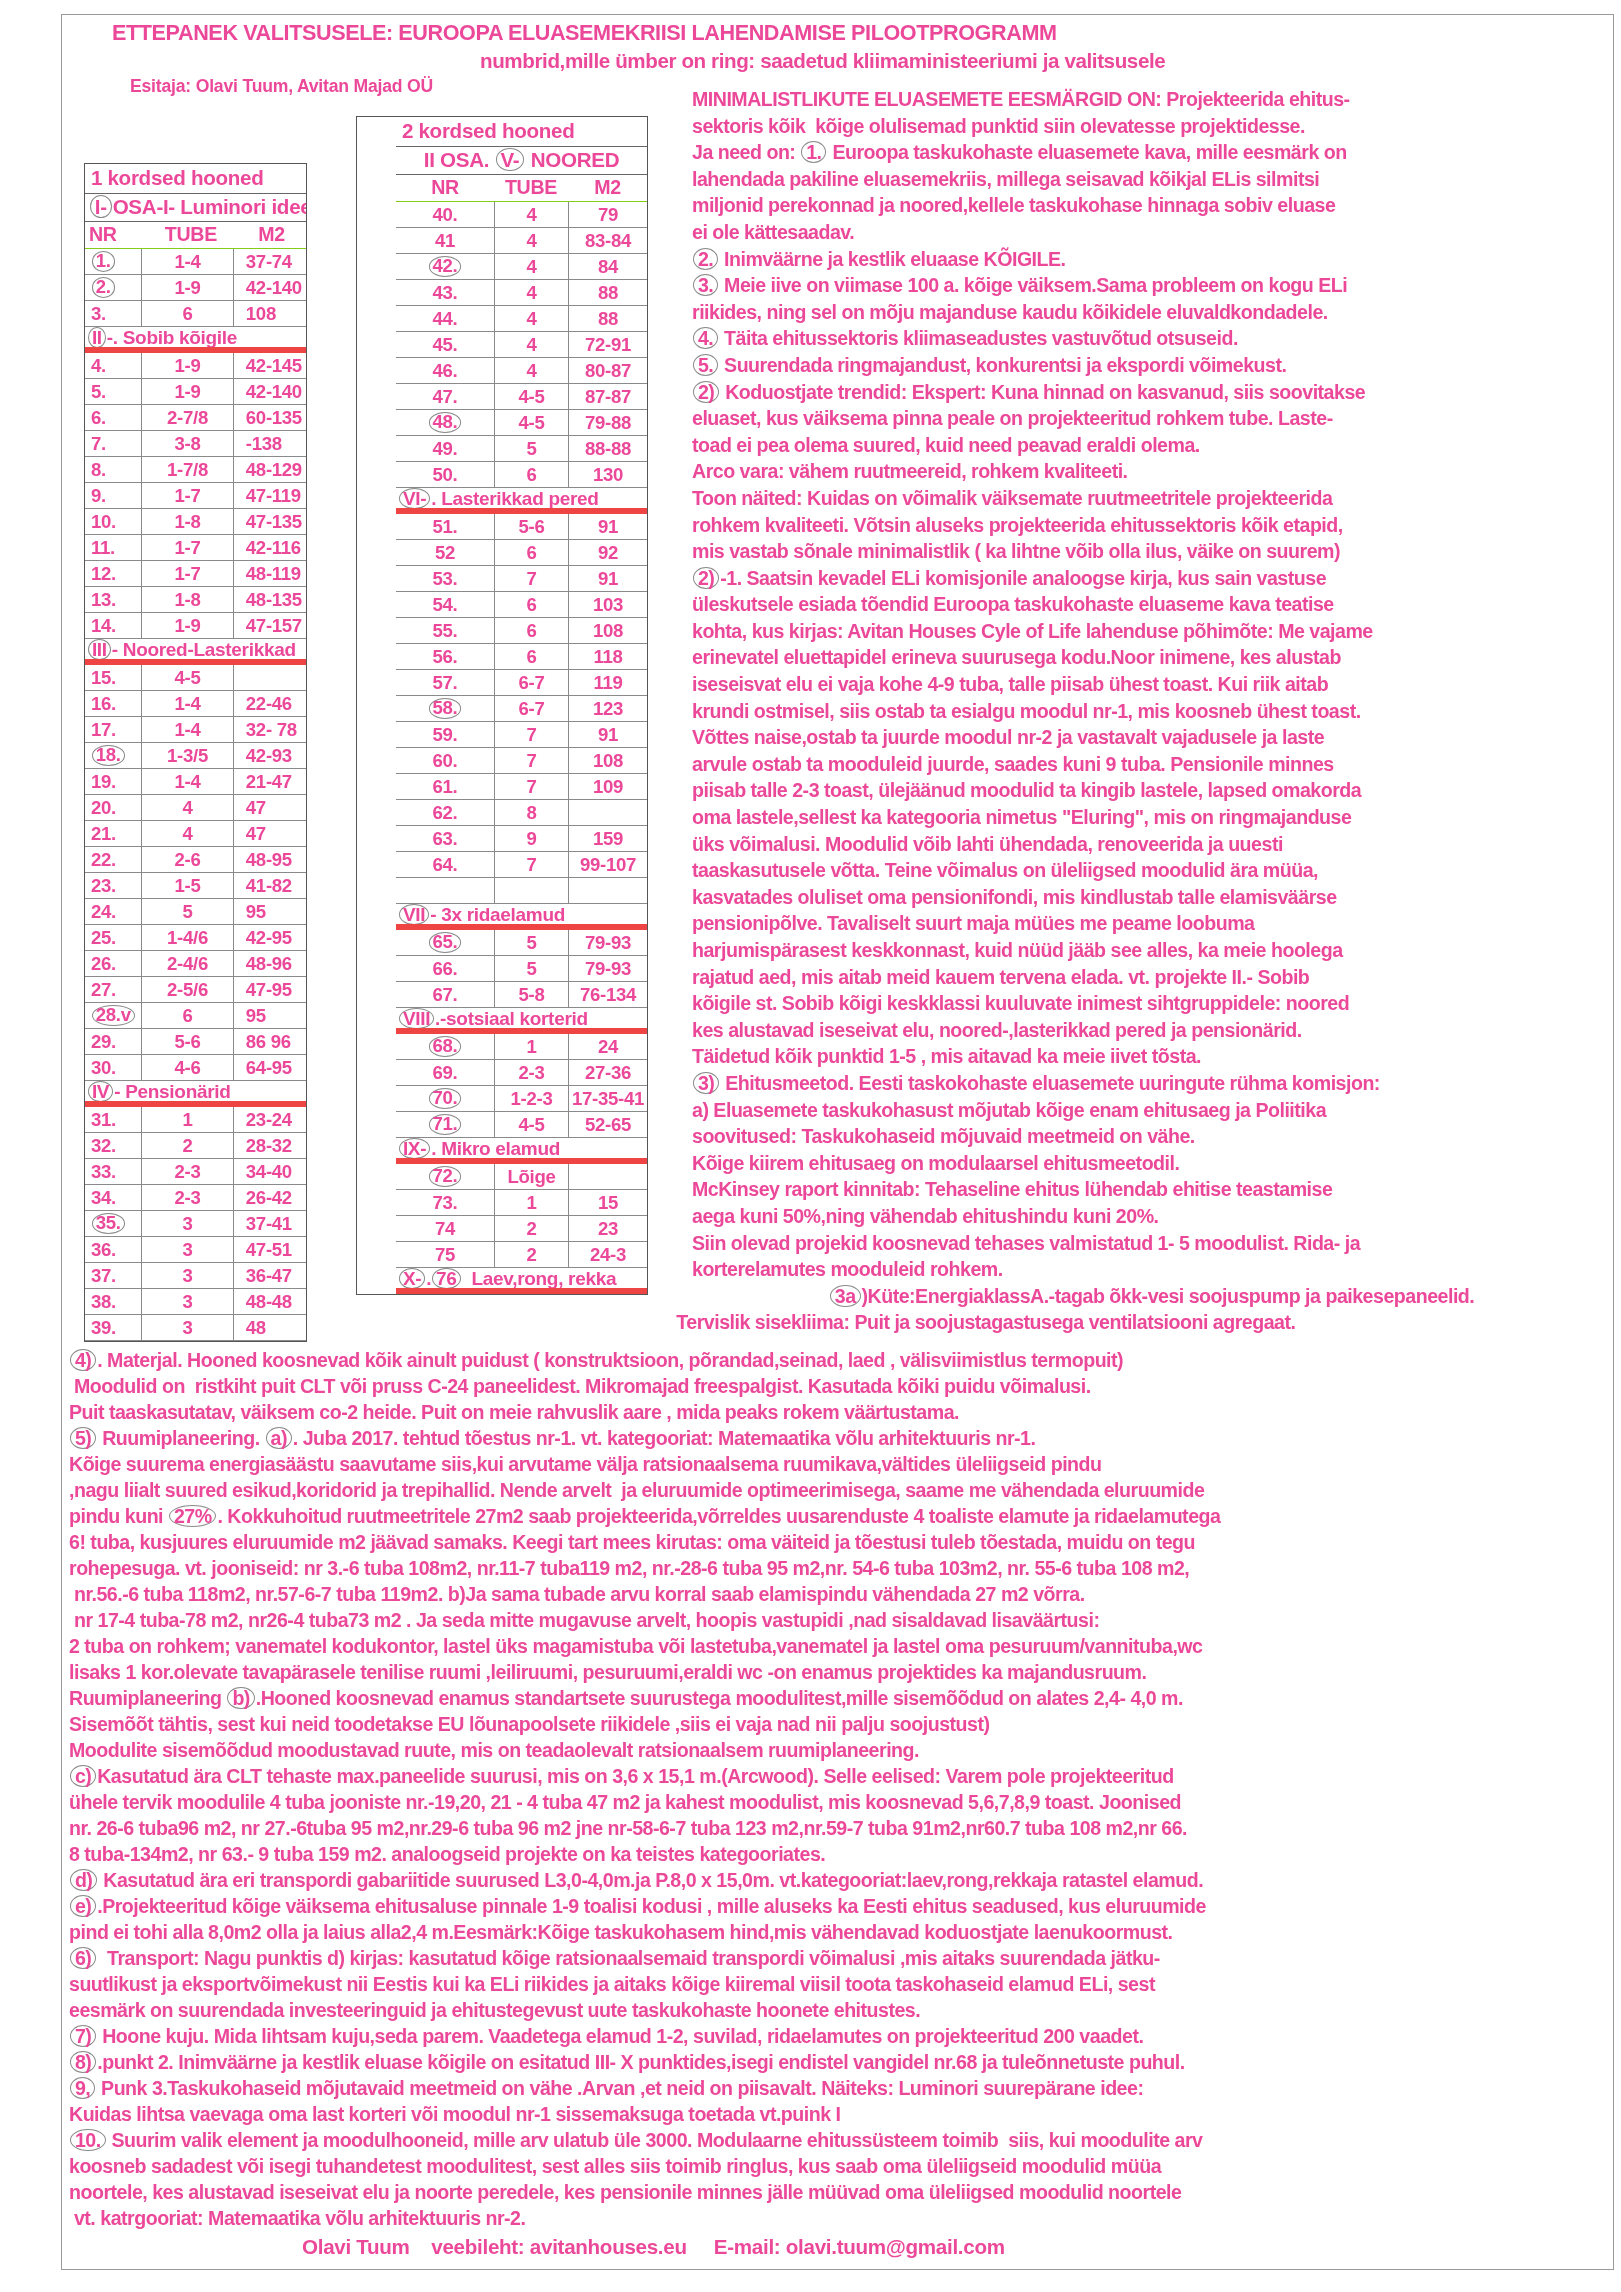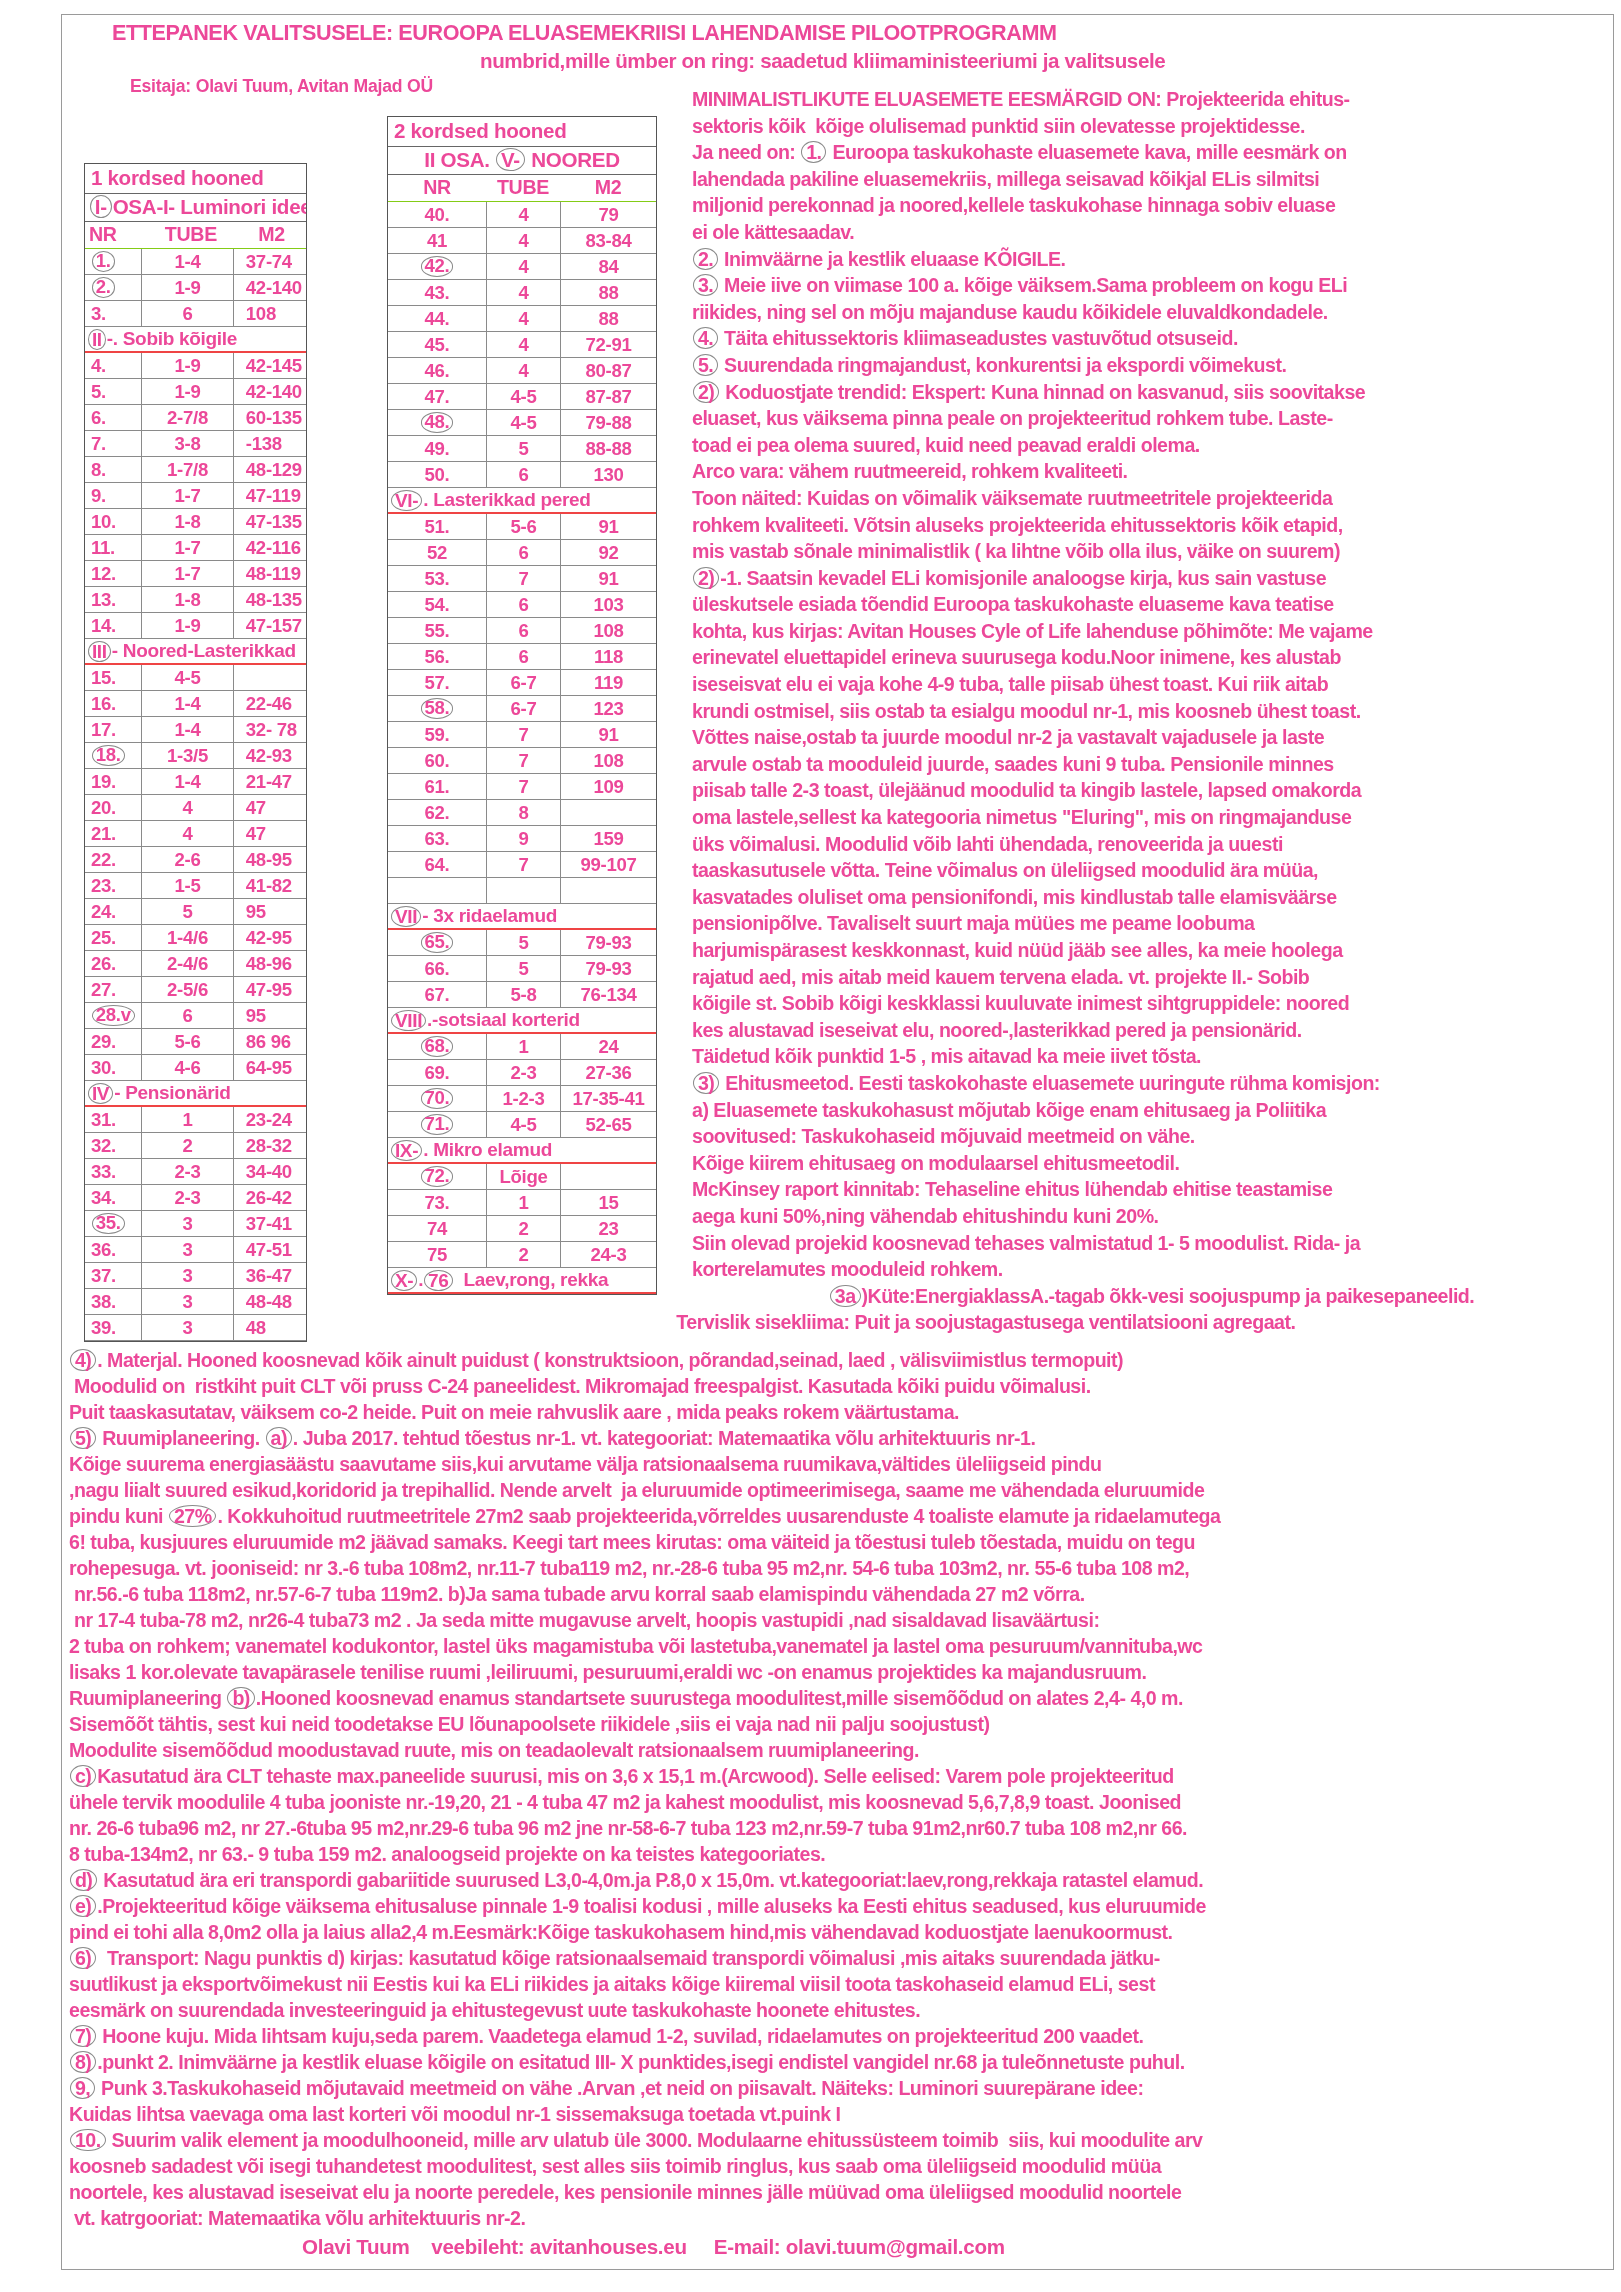--- a/index.html
+++ b/index.html
@@ -8,38 +8,38 @@
   .frame{position:absolute;left:61px;top:13.7px;width:1551px;height:2254px;
          border:1px solid #9a9a9a;pointer-events:none;}
   .title{position:absolute;left:112px;top:19.6px;font-size:21.6px;letter-spacing:-0.4px;white-space:pre;}
   .ring-note{position:absolute;left:480px;top:49px;font-size:20.6px;letter-spacing:-0.4px;white-space:pre;}
   .presenter{position:absolute;left:130px;top:76px;font-size:17.6px;letter-spacing:-0.2px;white-space:pre;}
 
   
   .tbl{position:absolute;top:116px;border:1px solid #555;background:#fff;
        font-size:18.6px;letter-spacing:-0.3px;box-sizing:border-box;}
   #tbl0{left:84px;width:223px;margin-top:47px;}
-  #tbl1{left:387px;width:270px;}
+  #tbl1{left:356px;width:292px;padding-left:39px;}
   .hdr1{height:29px;line-height:28px;padding:0 5.9px;border-bottom:1px solid #666;font-size:20.6px;white-space:pre;overflow:hidden;}
   .hdr2{height:26.5px;line-height:25.5px;padding:0 3.9px;border-bottom:1px solid #666;font-size:20.6px;white-space:pre;overflow:hidden;}
   #tbl1 .hdr2{text-align:center;}
   .colhead{display:flex;height:26.5px;line-height:25.5px;border-bottom:1px solid #84cc16;font-size:19.6px;align-items:center;}
   .colhead span{display:block;text-align:center;}
   #tbl0 .colhead .c0{text-align:left;padding-left:3.9px;}
   .row{display:flex;height:26px;border-bottom:1px solid #8a8a8a;box-sizing:border-box;overflow:hidden;}
   .cell{display:flex;align-items:center;box-sizing:border-box;overflow:hidden;}
   .cell:not(.c0){border-left:1px solid #8a8a8a;}
   #tbl0 .c0{width:56px;} #tbl0 .c1{width:92px;} #tbl0 .c2{flex:1;}
   #tbl1 .c0{width:98px;} #tbl1 .c1{width:74px;} #tbl1 .c2{flex:1;}
   #tbl0 .row .c0{padding-left:5.9px;}
   #tbl1 .row .c0{justify-content:center;}
   .row .c1{justify-content:center;}
   #tbl0 .row .c2{padding-left:11.8px;}
   #tbl1 .row .c2{justify-content:center;}
-  .section{display:flex;align-items:center;height:26px;border-bottom:2px solid #ef4444;
+  .section{display:flex;align-items:flex-start;height:26px;border-bottom:6px solid #ef4444;
            padding-left:2px;white-space:pre;box-sizing:border-box;overflow:hidden;font-size:19px;}
 
   
   .rightcol{position:absolute;left:692px;top:86px;width:927px;font-size:19.6px;line-height:26.6px;}
   .rightcol .ln{white-space:pre;letter-spacing:-0.5px;height:26.6px;}
   .bottomtext{position:absolute;left:69px;top:1347px;width:1549px;font-size:19.6px;line-height:26px;}
   .bottomtext .ln{white-space:pre;letter-spacing:-0.5px;height:26px;}
   .footer{position:absolute;left:69px;top:2235px;width:1549px;padding-left:233px;
           font-size:20.6px;letter-spacing:-0.3px;white-space:pre;box-sizing:border-box;}
 

